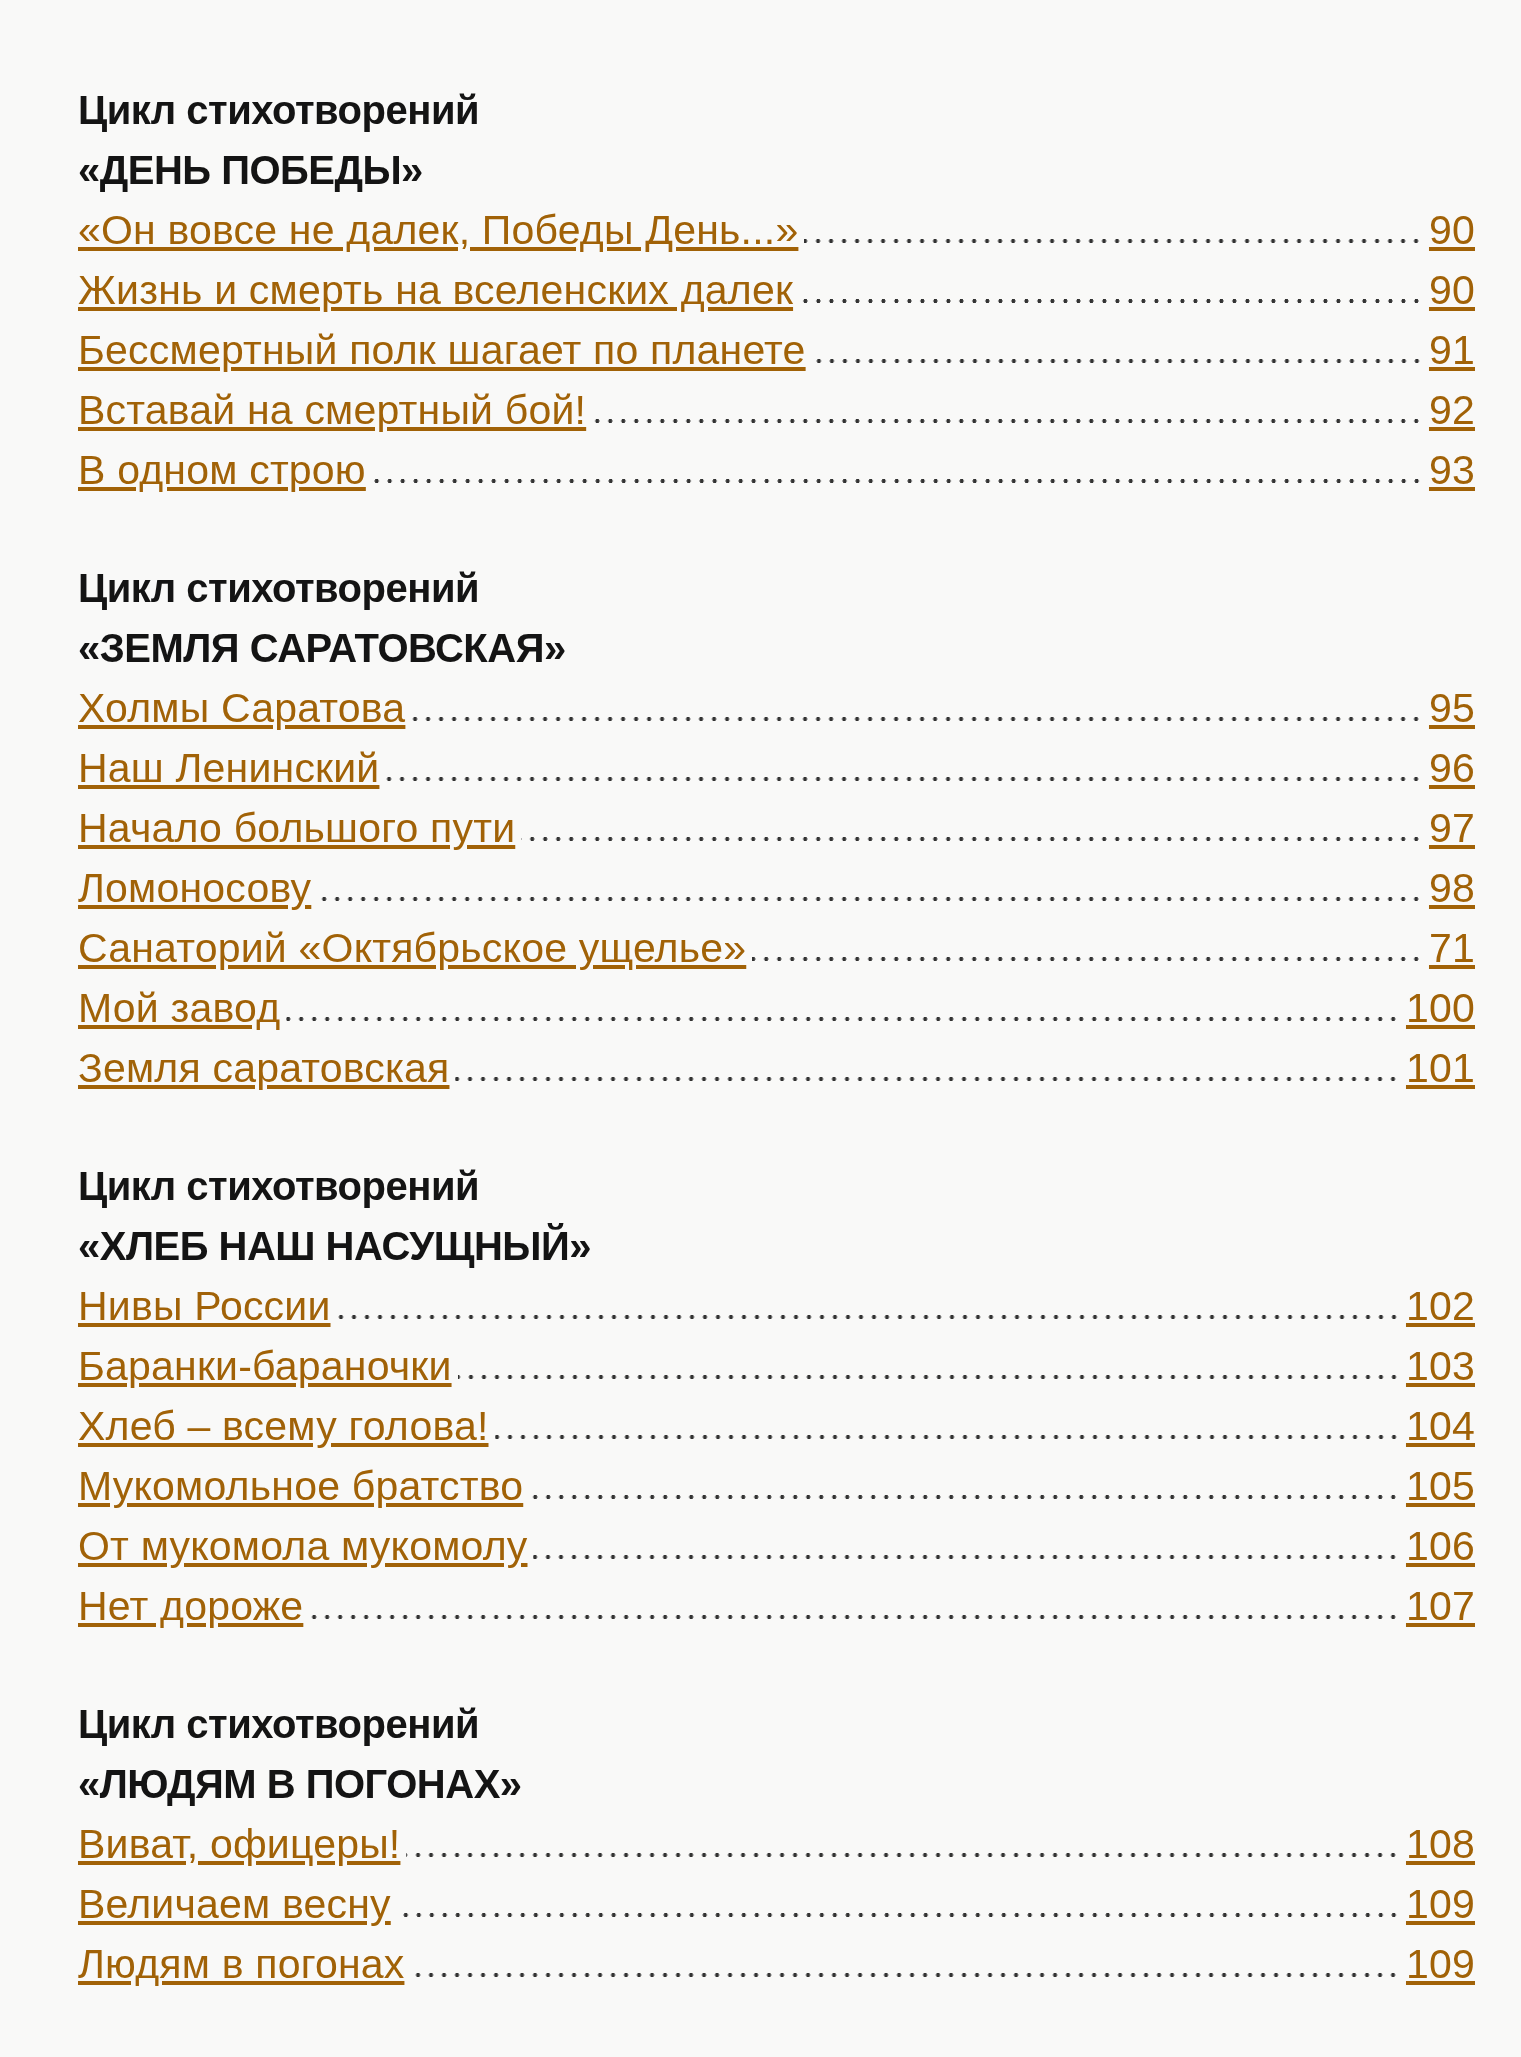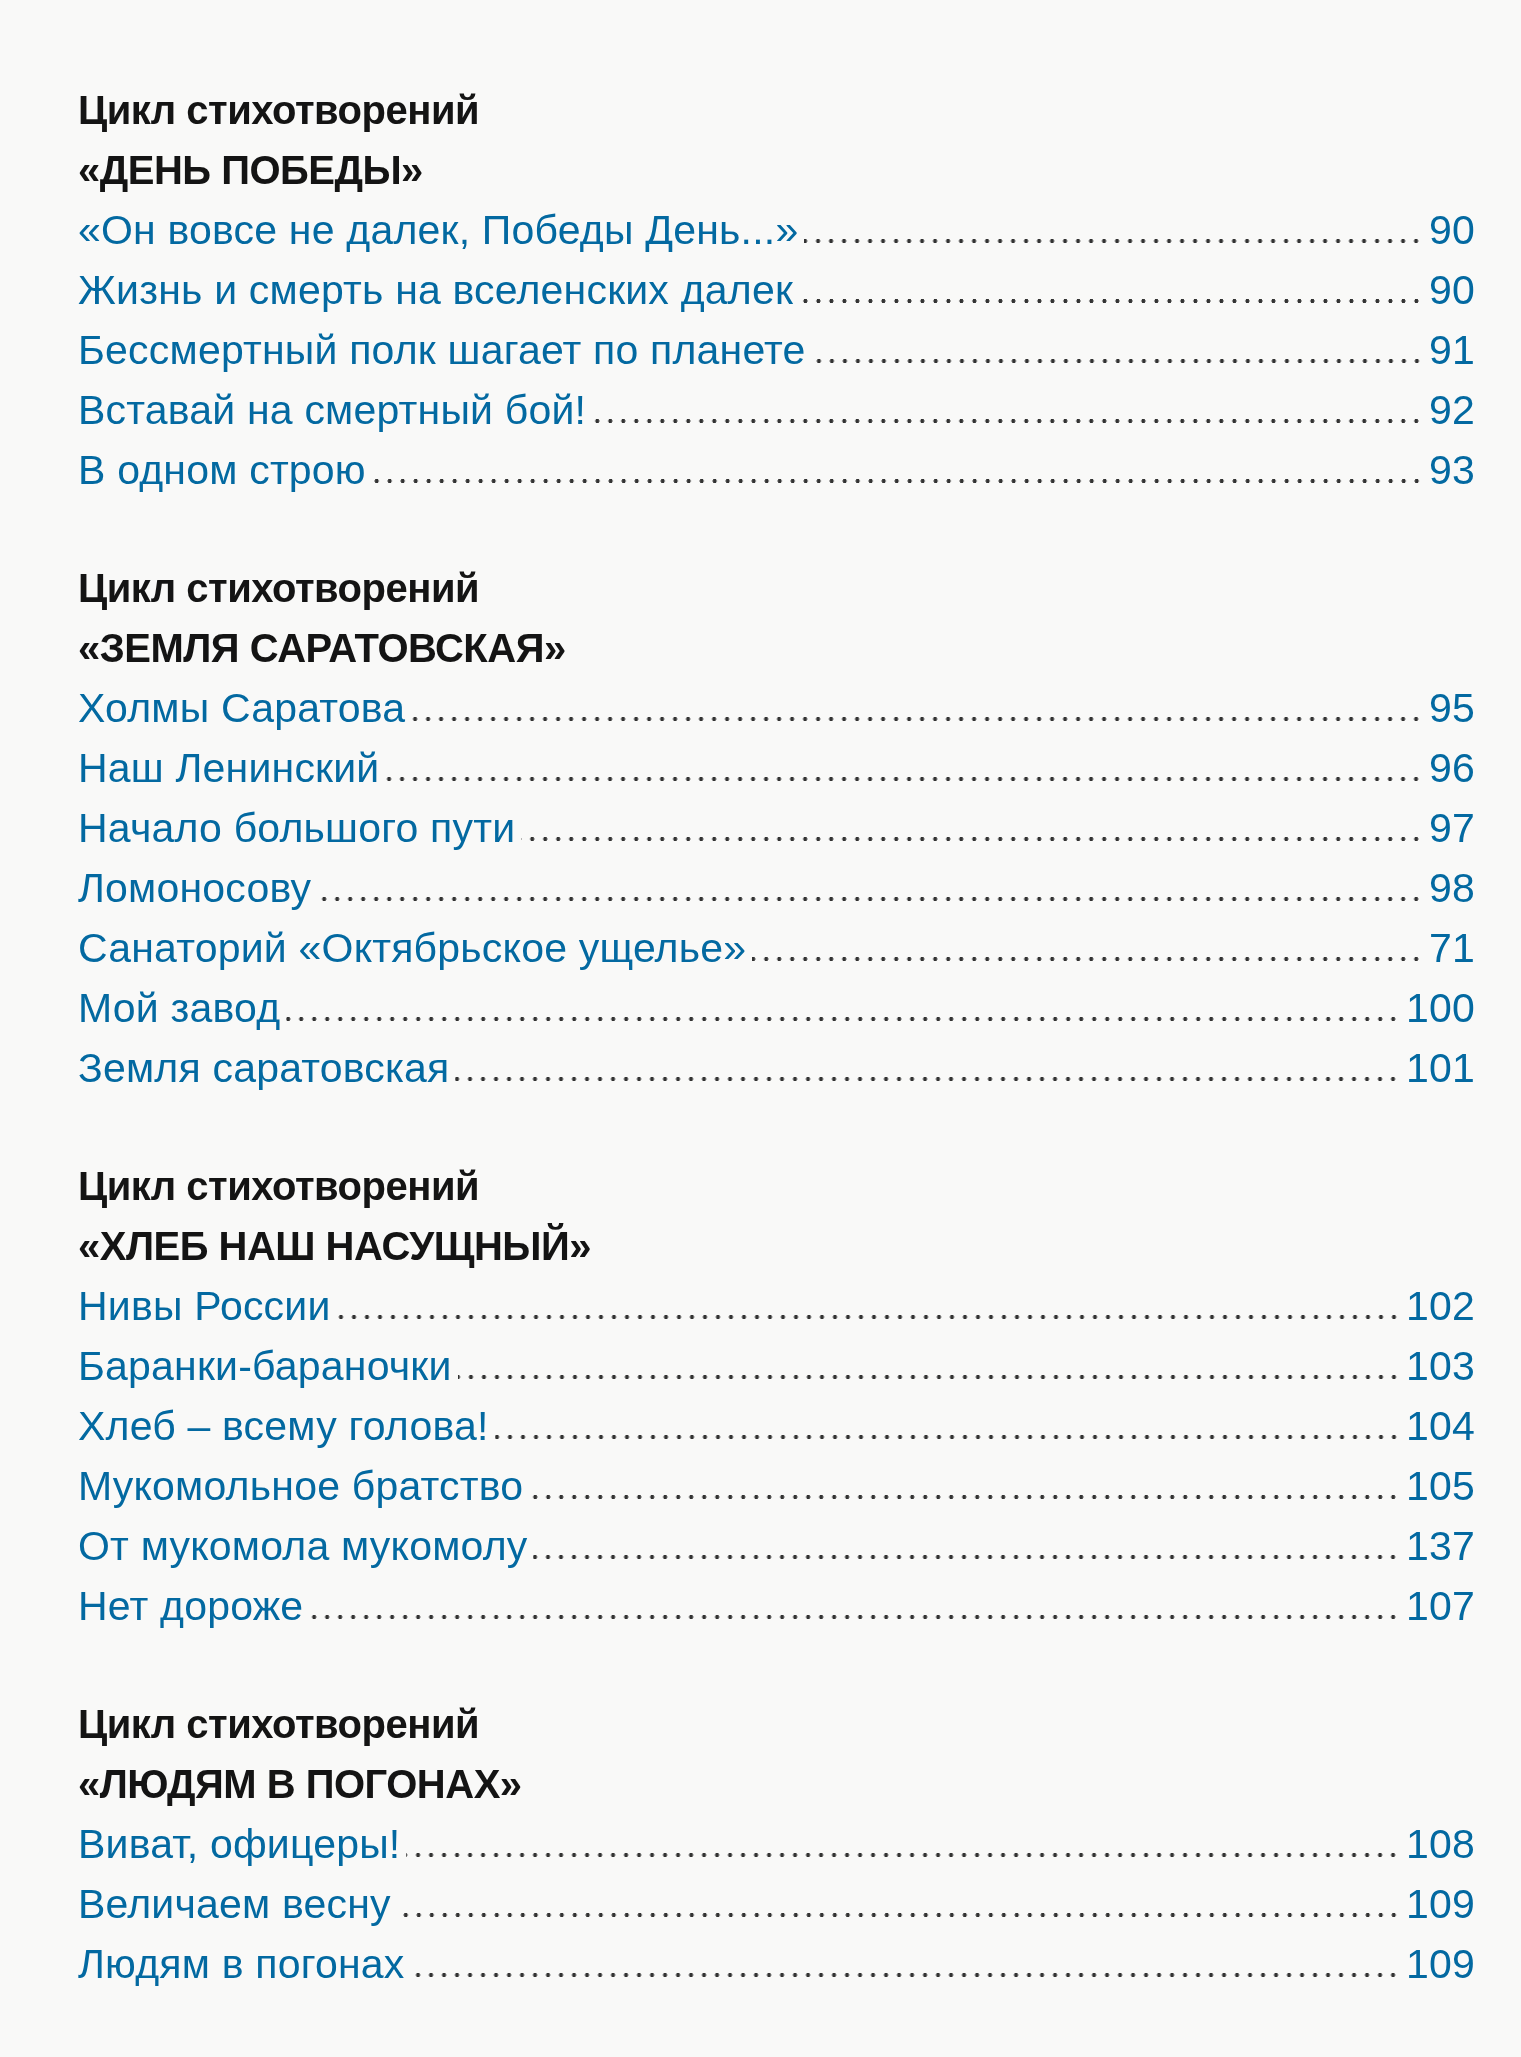--- a/index.html
+++ b/index.html
@@ -35,21 +35,22 @@
       display: block;
       white-space: nowrap;
     }
     .entry {
       display: flex;
       align-items: baseline;
       font-size: 41px;
       line-height: 60px;
       height: 60px;
       letter-spacing: 0.2px;
-      color: #0369a1;
+      color: #a16207;
+      text-decoration: underline;
     }
     .entry .title {
       white-space: nowrap;
       flex: 0 0 auto;
     }
     .entry .leader {
       flex: 1 1 auto;
       height: 6px;
       margin: 0 6px 0 6px;
       background-image: radial-gradient(circle, #333 1.9px, transparent 2.2px);
@@ -164,21 +165,21 @@
       <span class="page-num">104</span>
     </div>
     <div class="entry">
       <span class="title">Мукомольное братство</span>
       <span class="leader"></span>
       <span class="page-num">105</span>
     </div>
     <div class="entry">
       <span class="title">От мукомола мукомолу</span>
       <span class="leader"></span>
-      <span class="page-num">137</span>
+      <span class="page-num">106</span>
     </div>
     <div class="entry">
       <span class="title">Нет дороже</span>
       <span class="leader"></span>
       <span class="page-num">107</span>
     </div>
   </div>
 
   <div class="section">
     <div class="section-heading">

